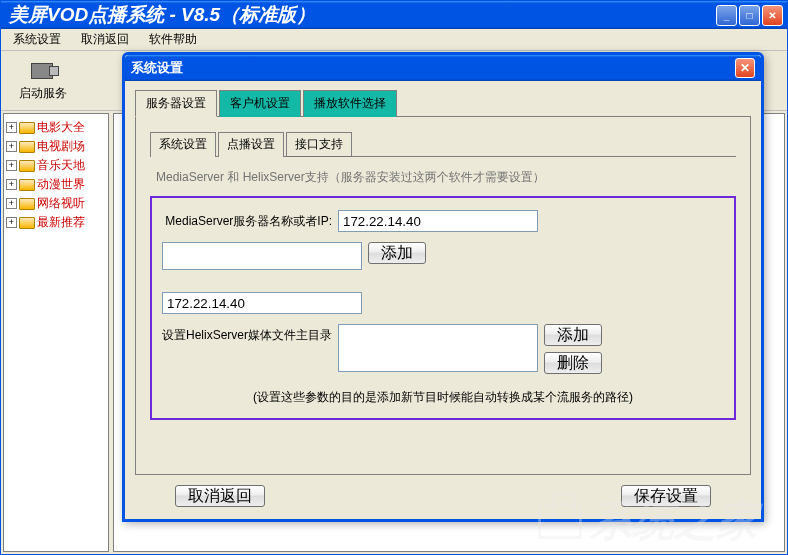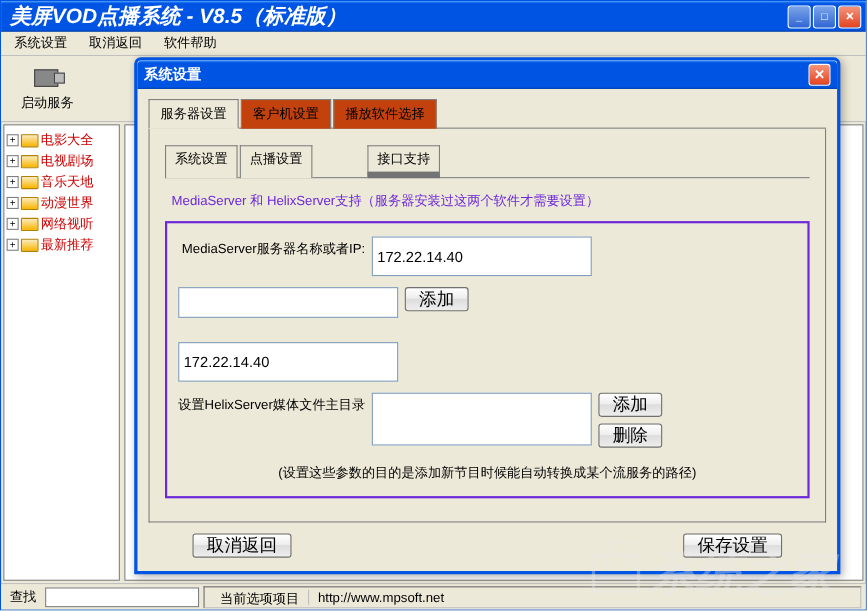--- a/index.html
+++ b/index.html
@@ -41,36 +41,36 @@
 
 
 .dialog { position: absolute; left: 122px; top: 52px; width: 642px; height: 470px; border: 3px solid #0054e3; border-radius: 6px 6px 0 0; background: #ece9d8; display: flex; flex-direction: column; box-shadow: 2px 2px 8px rgba(0,0,0,0.3); }
 .dialog-titlebar { height: 26px; background: linear-gradient(to bottom, #3a95ff 0%, #0054e3 8%, #0054e3 92%, #0040a8 100%); display: flex; align-items: center; padding: 0 6px; color: white; border-radius: 4px 4px 0 0; }
 .dialog-title { flex: 1; font-weight: bold; font-size: 13px; }
 .dialog-close { width: 20px; height: 20px; background: linear-gradient(to bottom, #f5947a, #e3431f); border: 1px solid #fff; border-radius: 3px; display: flex; align-items: center; justify-content: center; color: white; font-weight: bold; cursor: pointer; }
 
 .dialog-body { flex: 1; padding: 8px 10px; display: flex; flex-direction: column; }
 
 .tab-row { display: flex; border-bottom: 1px solid #808080; }
-.tab { padding: 4px 10px; border: 1px solid #808080; border-bottom: none; background: #c2410c; margin-right: 2px; cursor: pointer; position: relative; top: 1px; }
+.tab { padding: 4px 10px; border: 1px solid #808080; border-bottom: none; background: #14b8a6; margin-right: 2px; cursor: pointer; position: relative; top: 1px; }
 .tab.active { background: #ece9d8; border-bottom: 1px solid #ece9d8; }
 
 .tab-content { border: 1px solid #808080; border-top: none; padding: 14px 14px 8px 14px; flex: 1; }
 
 .subtab-row { display: flex; border-bottom: 1px solid #808080; margin-bottom: 12px; }
 .subtab { padding: 3px 8px; border: 1px solid #808080; border-bottom: none; margin-right: 2px; cursor: pointer; position: relative; top: 1px; background: #ece9d8; }
-.subtab.active { border-bottom: 6px solid #737373; margin-left: 48px; }
-
-.section-title { color: #6d28d9; margin-bottom: 10px; padding-left: 6px; }
+.subtab.active { border-bottom: 1px solid #737373; }
+
+.section-title { color: #737373; margin-bottom: 10px; padding-left: 6px; }
 
 .red-box { border: 2px solid #6d28d9; padding: 12px 10px; }
 
 .field-row { display: flex; align-items: flex-start; margin-bottom: 10px; gap: 6px; }
 .field-label { width: 170px; text-align: right; padding-top: 3px; }
-.field-input { height: 36px; border: 1px solid #7f9db9; background: #fff; padding: 0 4px; flex: 0 0 200px; }
+.field-input { height: 22px; border: 1px solid #7f9db9; background: #fff; padding: 0 4px; flex: 0 0 200px; }
 .field-textarea { border: 1px solid #7f9db9; background: #fff; padding: 2px 4px; resize: none; }
 .btn-col { display: flex; flex-direction: column; gap: 6px; }
 .win-btn { height: 22px; min-width: 56px; padding: 0 12px; border: 1px solid #707070; background: linear-gradient(to bottom, #fff, #eee 45%, #ddd 50%, #eee); border-radius: 3px; cursor: pointer; font-family: inherit; font-size: 16px; }
 
 .note-text { text-align: center; margin-top: 15px; }
 
 .dialog-footer { display: flex; justify-content: space-between; padding: 10px 40px 4px 40px; }
 
 .watermark { position: absolute; right: 30px; bottom: 6px; color: #eaeaea; font-size: 42px; font-weight: bold; font-style: italic; opacity: 0.35; pointer-events: none; z-index: 5; display: flex; align-items: center; gap: 8px; }
 .watermark-icon { width: 44px; height: 36px; border: 3px solid #eaeaea; position: relative; }
@@ -132,28 +132,20 @@
       </div>
       <div class="tree-item">
         <span class="tree-expand">+</span>
         <span class="folder-icon"></span>
         <span class="tree-label">最新推荐</span>
       </div>
     </div>
     <div class="content-area"></div>
   </div>
 
-  <div class="footer">
-    <span class="footer-label">查找</span>
-    <input class="footer-input" type="text" value="" style="">
-    <div class="statusbar">
-      <span class="status-sec">当前选项项目</span>
-      <span class="status-sec">http://www.mpsoft.net</span>
-    </div>
-  </div>
 </div>
 
 <div class="dialog">
   <div class="dialog-titlebar">
     <span class="dialog-title">系统设置</span>
     <div class="dialog-close">✕</div>
   </div>
   <div class="dialog-body">
 
     <div class="tab-row">

